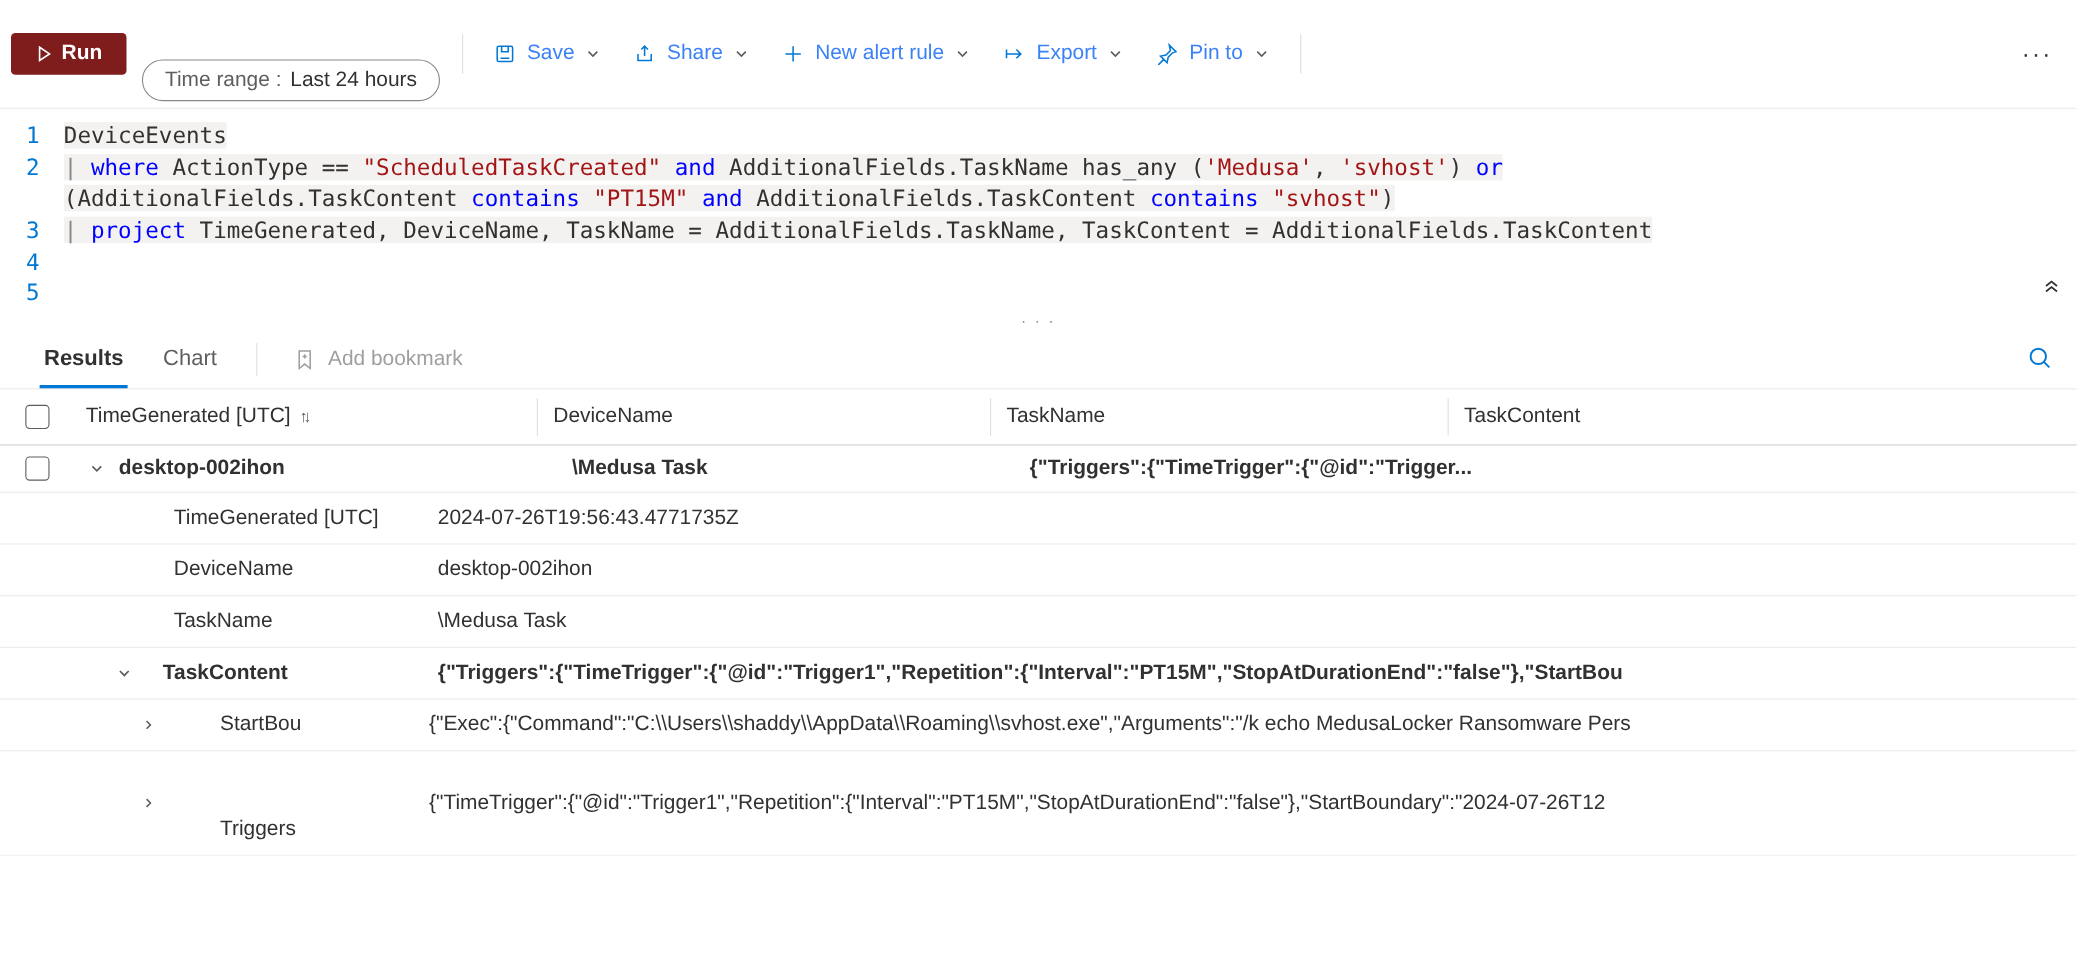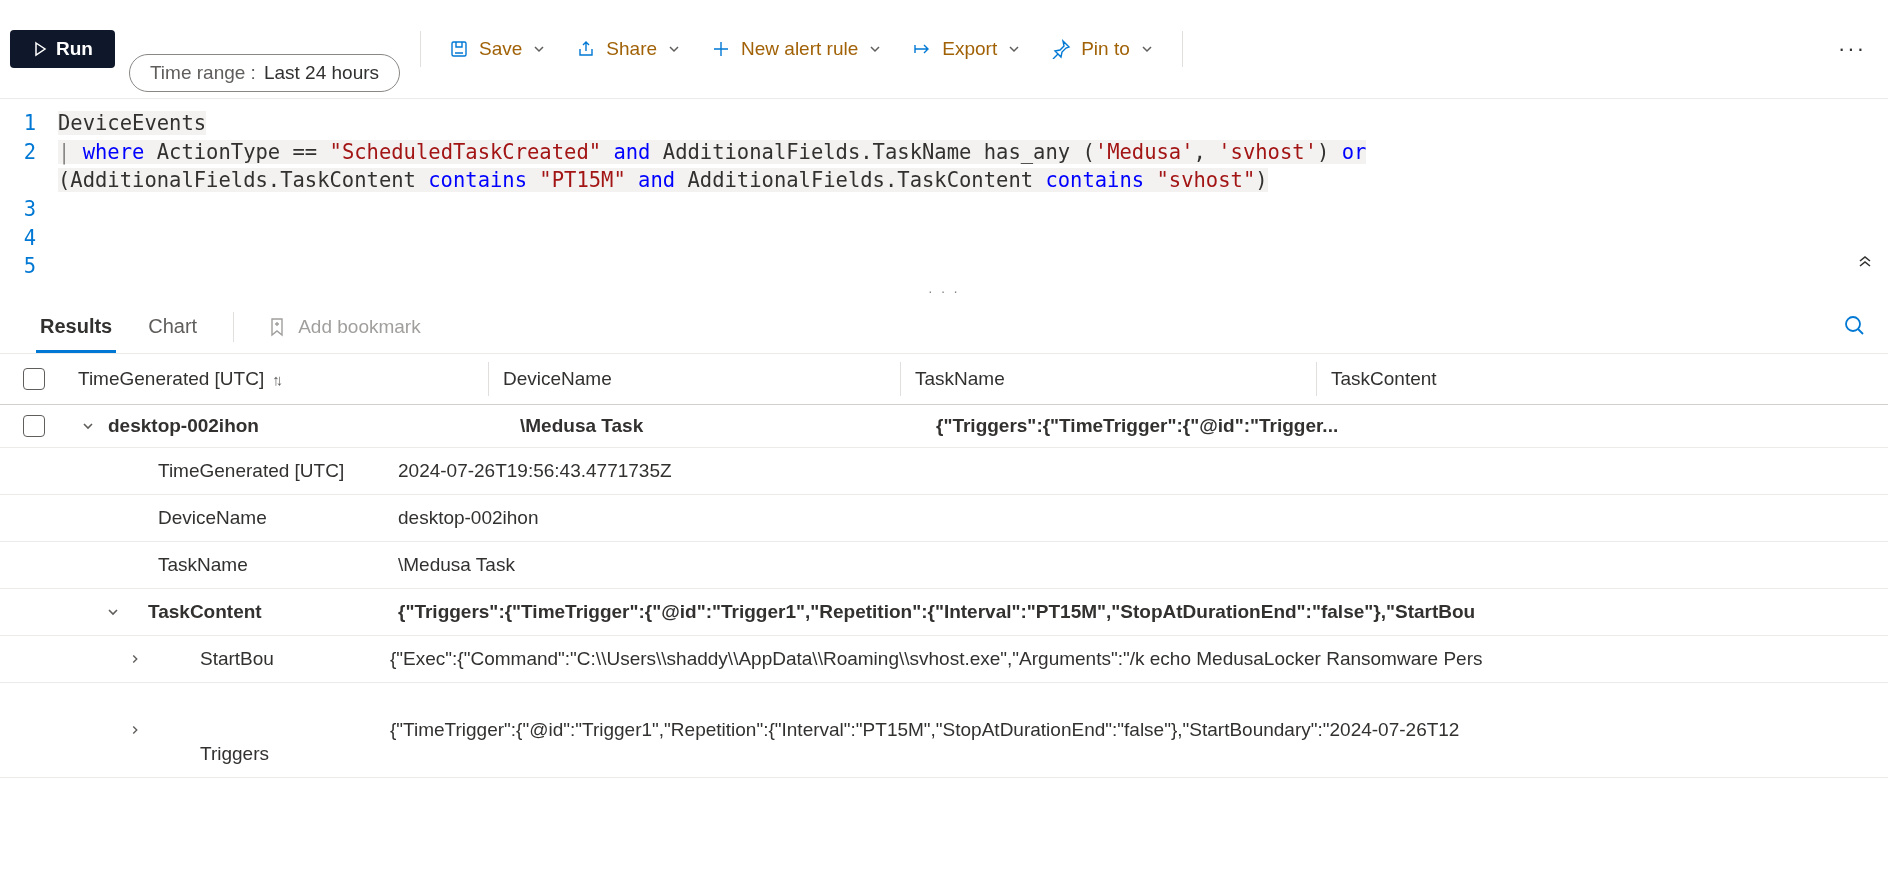--- a/index.html
+++ b/index.html
@@ -17,21 +17,21 @@
     display: flex;
     align-items: center;
     padding: 6px 10px;
     gap: 14px;
     border-bottom: 1px solid #edebe9;
   }
   .run-btn {
     display: flex;
     align-items: center;
     gap: 8px;
-    background: #0f172a;
+    background: #7f1d1d;
     color: #ffffff;
     border: none;
     border-radius: 4px;
     padding: 8px 22px;
     font-size: 19px;
     font-weight: 600;
     cursor: pointer;
   }
   .run-btn svg { width: 16px; height: 16px; }
   .timerange-pill {
@@ -53,21 +53,21 @@
     background: #e1dfdd;
     margin: 0 6px;
   }
   .tb-btn {
     display: flex;
     align-items: center;
     gap: 10px;
     background: none;
     border: none;
     font-size: 19px;
-    color: #a16207;
+    color: #3b82f6;
     padding: 6px 8px;
     cursor: pointer;
   }
   .tb-btn svg.icon { width: 20px; height: 20px; }
   .tb-btn svg.chev { width: 14px; height: 14px; }
   .ellipsis-btn {
     margin-left: auto;
     background: none;
     border: none;
     font-size: 22px;
@@ -325,20 +325,21 @@
     <div class="gutter">1</div>
     <div class="code"><span class="hl tok-ident">DeviceEvents</span></div>
   </div>
   <div class="code-line">
     <div class="gutter">2</div>
     <div class="code"><span class="hl"><span class="tok-pipe">|</span> <span class="tok-kw">where</span> <span class="tok-ident">ActionType</span> <span class="tok-op">==</span> <span class="tok-str">"ScheduledTaskCreated"</span> <span class="tok-kw">and</span> <span class="tok-ident">AdditionalFields.TaskName</span> <span class="tok-ident">has_any</span> <span class="tok-ident">(</span><span class="tok-str">'Medusa'</span><span class="tok-ident">,</span> <span class="tok-str">'svhost'</span><span class="tok-ident">)</span> <span class="tok-kw">or</span></span>
 <span class="hl"><span class="tok-ident">(</span><span class="tok-ident">AdditionalFields.TaskContent</span> <span class="tok-kw">contains</span> <span class="tok-str">"PT15M"</span> <span class="tok-kw">and</span> <span class="tok-ident">AdditionalFields.TaskContent</span> <span class="tok-kw">contains</span> <span class="tok-str">"svhost"</span><span class="tok-ident">)</span></span></div>
   </div>
   <div class="code-line">
     <div class="gutter">3</div>
+    <div class="code"><span class="hl"><span class="tok-pipe">|</span> <span class="tok-kw">project</span> <span class="tok-ident">TimeGenerated, DeviceName, TaskName = AdditionalFields.TaskName, TaskContent = AdditionalFields.TaskContent</span></span></div>
   </div>
   <div class="code-line">
     <div class="gutter">4</div>
     <div class="code"></div>
   </div>
   <div class="code-line">
     <div class="gutter">5</div>
     <div class="code"></div>
   </div>
   <button class="collapse-btn">

